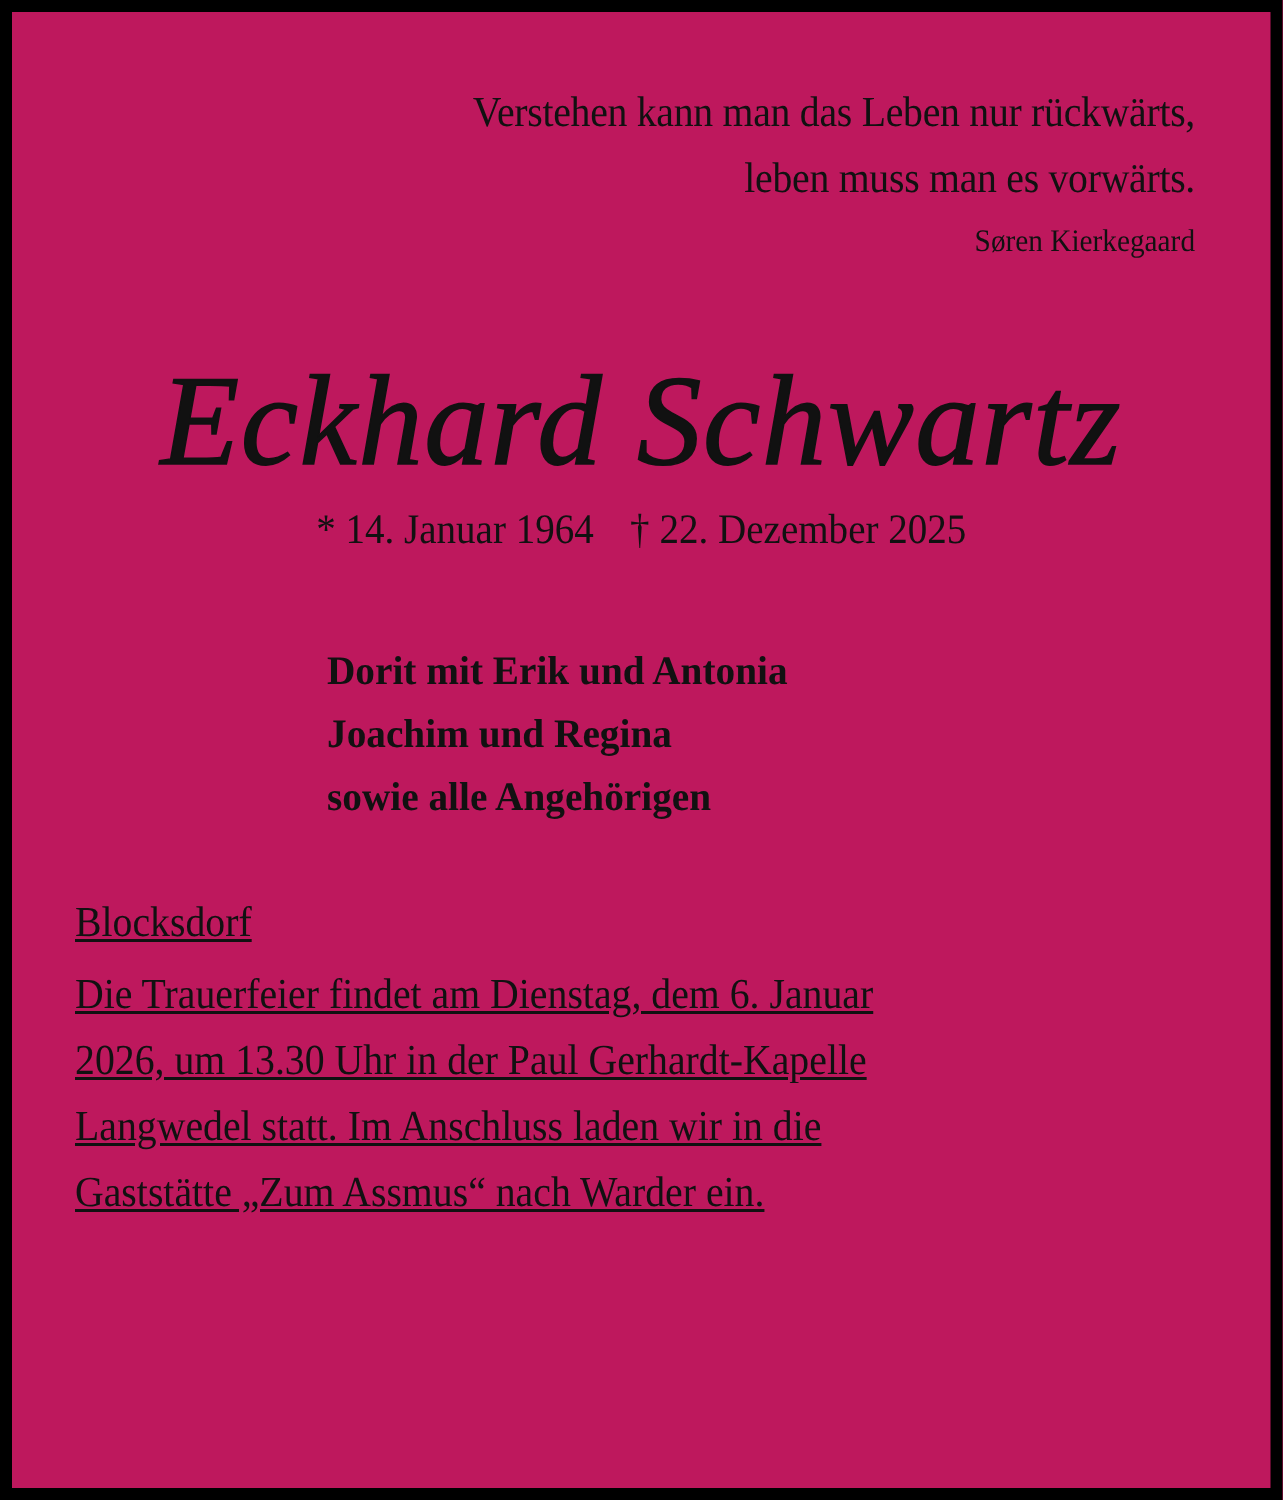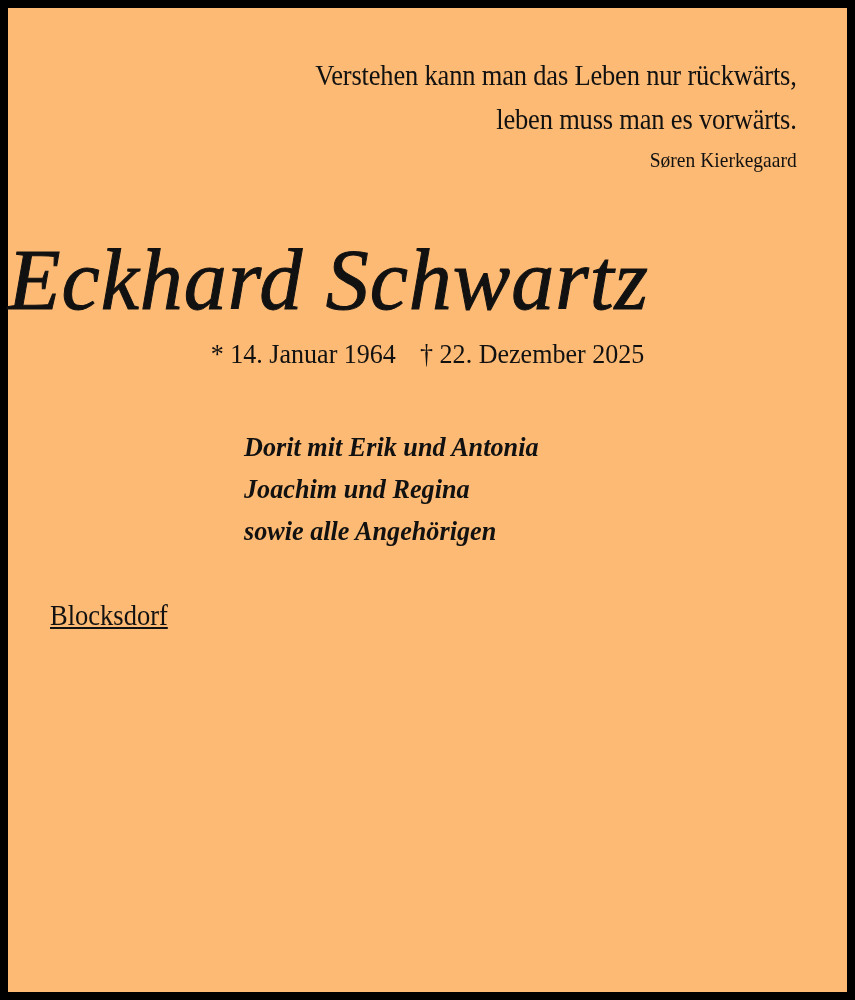--- a/index.html
+++ b/index.html
@@ -2,47 +2,47 @@
 <html><head>
   <meta charset="utf-8">
   <style>
     html, body { margin: 0; padding: 0; }
     body {
       width: 855px; height: 1000px; background: #000; overflow: hidden;
       font-family: "Liberation Serif", "DejaVu Serif", serif; color: #111;
     }
     .card {
       position: absolute; left: 8px; top: 8px; width: 839px; height: 984px;
-      background: #fdba74;
+      background: #be185d;
     }
     .quote {
       position: absolute; right: 50px; top: 46px; text-align: right;
     }
     .quote-line {
       font-size: 28.5px; line-height: 44px; letter-spacing: -0.2px;
       transform: scaleX(0.93); transform-origin: right center; white-space: nowrap;
     }
     .quote-author {
       font-size: 21px; line-height: 32px; margin-top: 2px;
       transform: scaleX(0.93); transform-origin: right center; white-space: nowrap;
     }
     .name {
-      position: absolute; left: 0; right: 0; top: 222px; 
+      position: absolute; left: 0; right: 0; top: 222px; text-align: center;
       font-size: 86px; font-style: italic; font-weight: normal;
       letter-spacing: 1px; white-space: nowrap;
       -webkit-text-stroke: 1px #111;
     }
     .dates {
       position: absolute; left: 0; right: 0; top: 330px; text-align: center;
       font-size: 28px; white-space: nowrap;
       transform: scaleX(0.93); transform-origin: center;
     }
     .dates .gap { display: inline-block; width: 26px; }
     .mourners {
-      position: absolute; left: 236px; top: 418px; font-style: italic;
+      position: absolute; left: 210px; top: 418px;
     }
     .mourner-line {
       font-size: 27px; font-weight: bold; line-height: 42px; white-space: nowrap;
       transform: scaleX(0.97); transform-origin: left center;
     }
     .body-text {
       position: absolute; left: 42px; top: 586px; width: 760px; text-decoration: underline;
     }
     .location {
       font-size: 28.5px; line-height: 44px; margin-bottom: 2px; white-space: nowrap;
@@ -74,16 +74,22 @@
 
   <div class="mourners">
     <div class="mourner-line">Dorit mit Erik und Antonia</div>
     <div class="mourner-line">Joachim und Regina</div>
     <div class="mourner-line">sowie alle Angehörigen</div>
   </div>
 
   <div class="body-text">
     <div class="location">Blocksdorf</div>
 
+    <div class="para">
+      <div class="line">Die Trauerfeier findet am Dienstag, dem 6. Januar</div>
+      <div class="line">2026, um 13.30 Uhr in der Paul Gerhardt-Kapelle</div>
+      <div class="line">Langwedel statt. Im Anschluss laden wir in die</div>
+      <div class="line">Gaststätte „Zum Assmus“ nach Warder ein.</div>
+    </div>
 
   </div>
 
 </div>
 
 </body></html>

